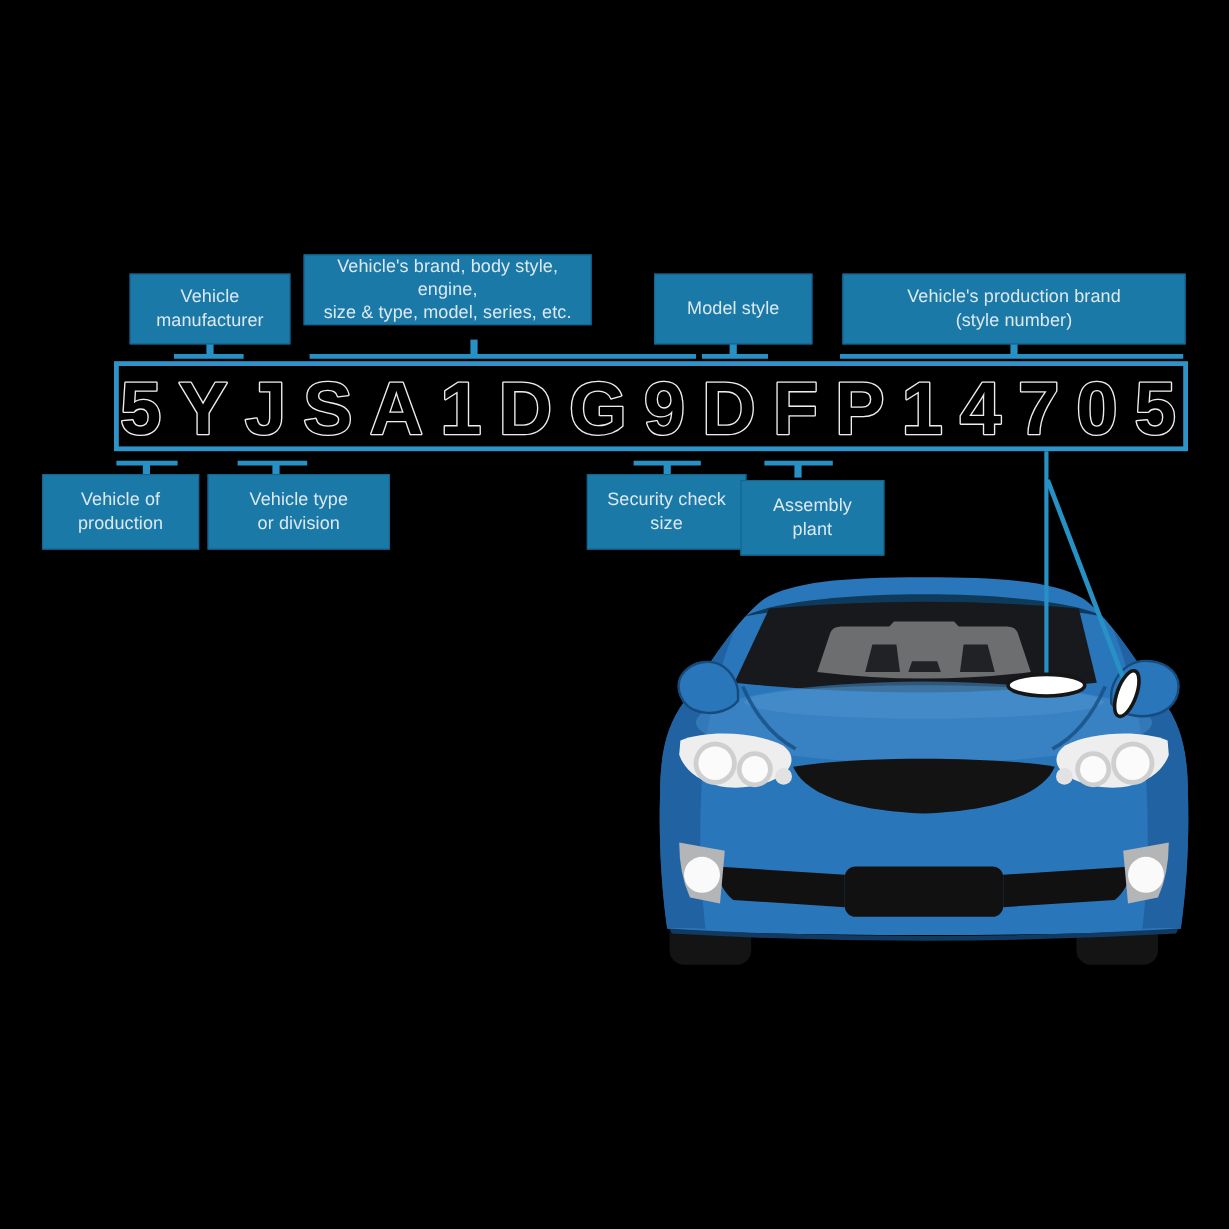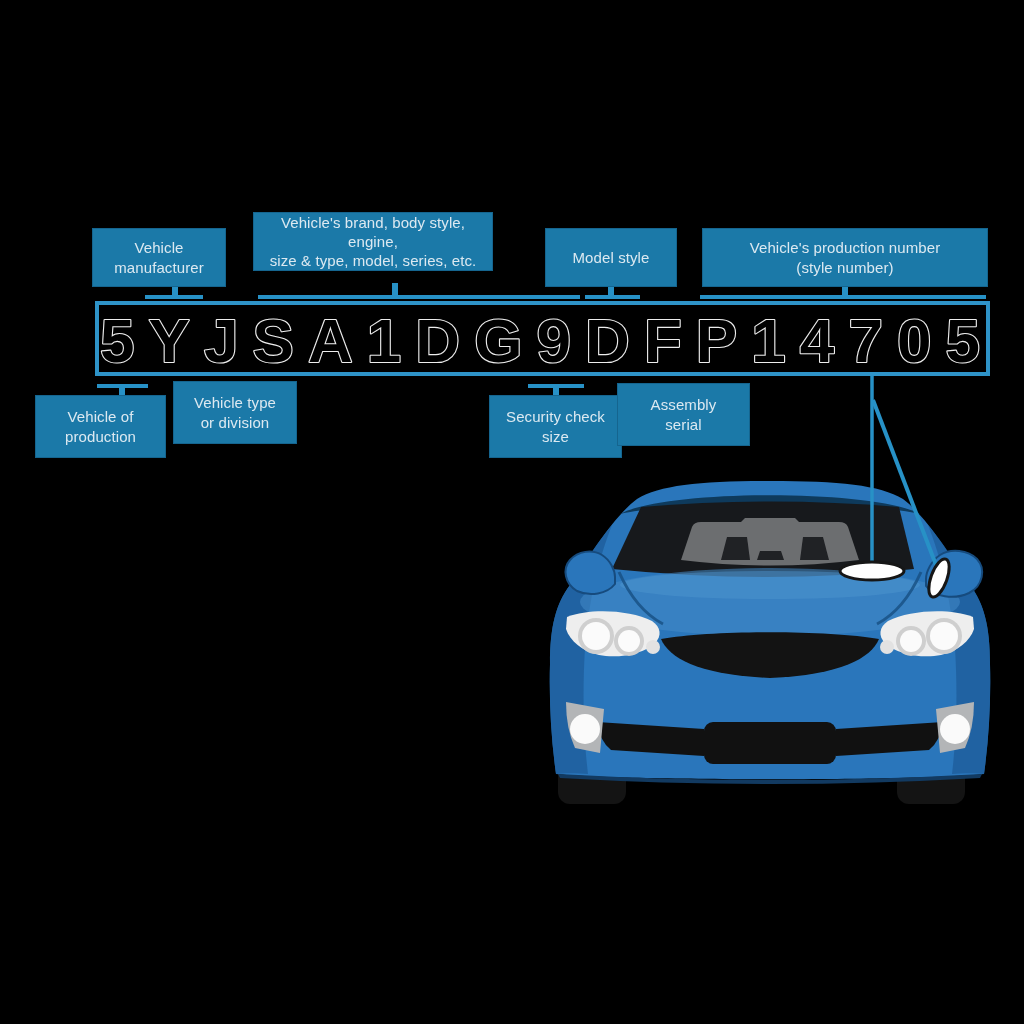--- a/index.html
+++ b/index.html
@@ -137,47 +137,47 @@
     </g>
 
     <g>
       <path class="pointer" stroke-width="3.5" d="M 872 376 L 872 563"></path>
       <path class="pointer" stroke-width="4" d="M 873 400 L 936 565"></path>
       <ellipse class="vin-plate" cx="872" cy="571" rx="32" ry="9"></ellipse>
       <ellipse class="vin-plate" cx="939" cy="578" rx="8" ry="20" transform="rotate(20 939 578)"></ellipse>
     </g>
   </svg>
 
-  <div class="label-box" style="left:92px;top:228px;width:134px;height:59px;">
+  <div class="label-box" style="left:108px;top:228px;width:134px;height:59px;">
     <span>Vehicle</span>
     <span>manufacturer</span>
   </div>
   <div class="label-box" style="left:253px;top:212px;width:240px;height:59px;justify-content:center;">
     <span>Vehicle's brand, body style, engine,</span>
     <span>size &amp; type, model, series, etc.</span>
   </div>
   <div class="label-box" style="left:545px;top:228px;width:132px;height:59px;">
     <span>Model style</span>
     <span></span>
   </div>
   <div class="label-box" style="left:702px;top:228px;width:286px;height:59px;">
-    <span>Vehicle's production number</span>
+    <span>Vehicle's production brand</span>
     <span>(style number)</span>
   </div>
 
   <div class="label-box" style="left:35px;top:395px;width:131px;height:63px;">
     <span>Vehicle of</span>
     <span>production</span>
   </div>
-  <div class="label-box" style="left:173px;top:381px;width:124px;height:63px;">
+  <div class="label-box" style="left:173px;top:395px;width:152px;height:63px;">
     <span>Vehicle type</span>
     <span>or division</span>
   </div>
   <div class="label-box" style="left:489px;top:395px;width:133px;height:63px;">
     <span>Security check</span>
     <span>size</span>
   </div>
-  <div class="label-box" style="left:617px;top:383px;width:133px;height:63px;">
+  <div class="label-box" style="left:617px;top:400px;width:120px;height:63px;">
     <span>Assembly</span>
-    <span>serial</span>
+    <span>plant</span>
   </div>
 
 </div>
 
 </body></html>

